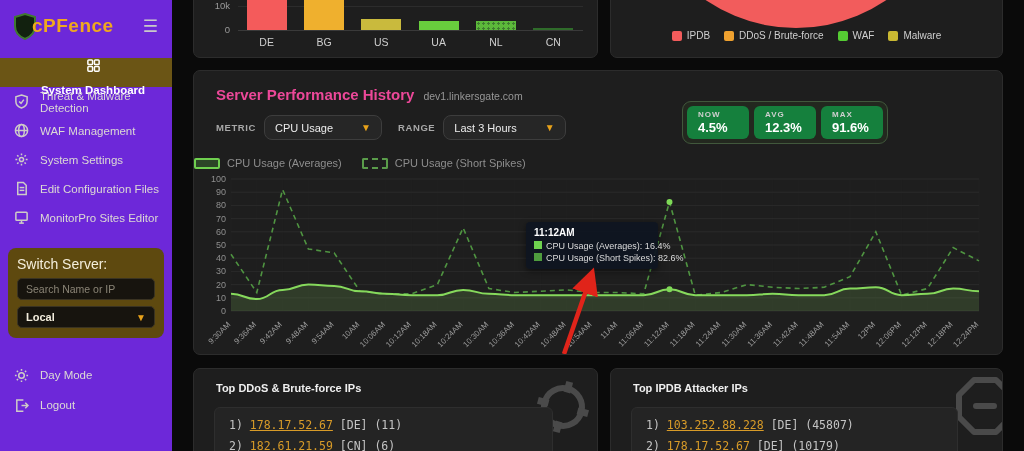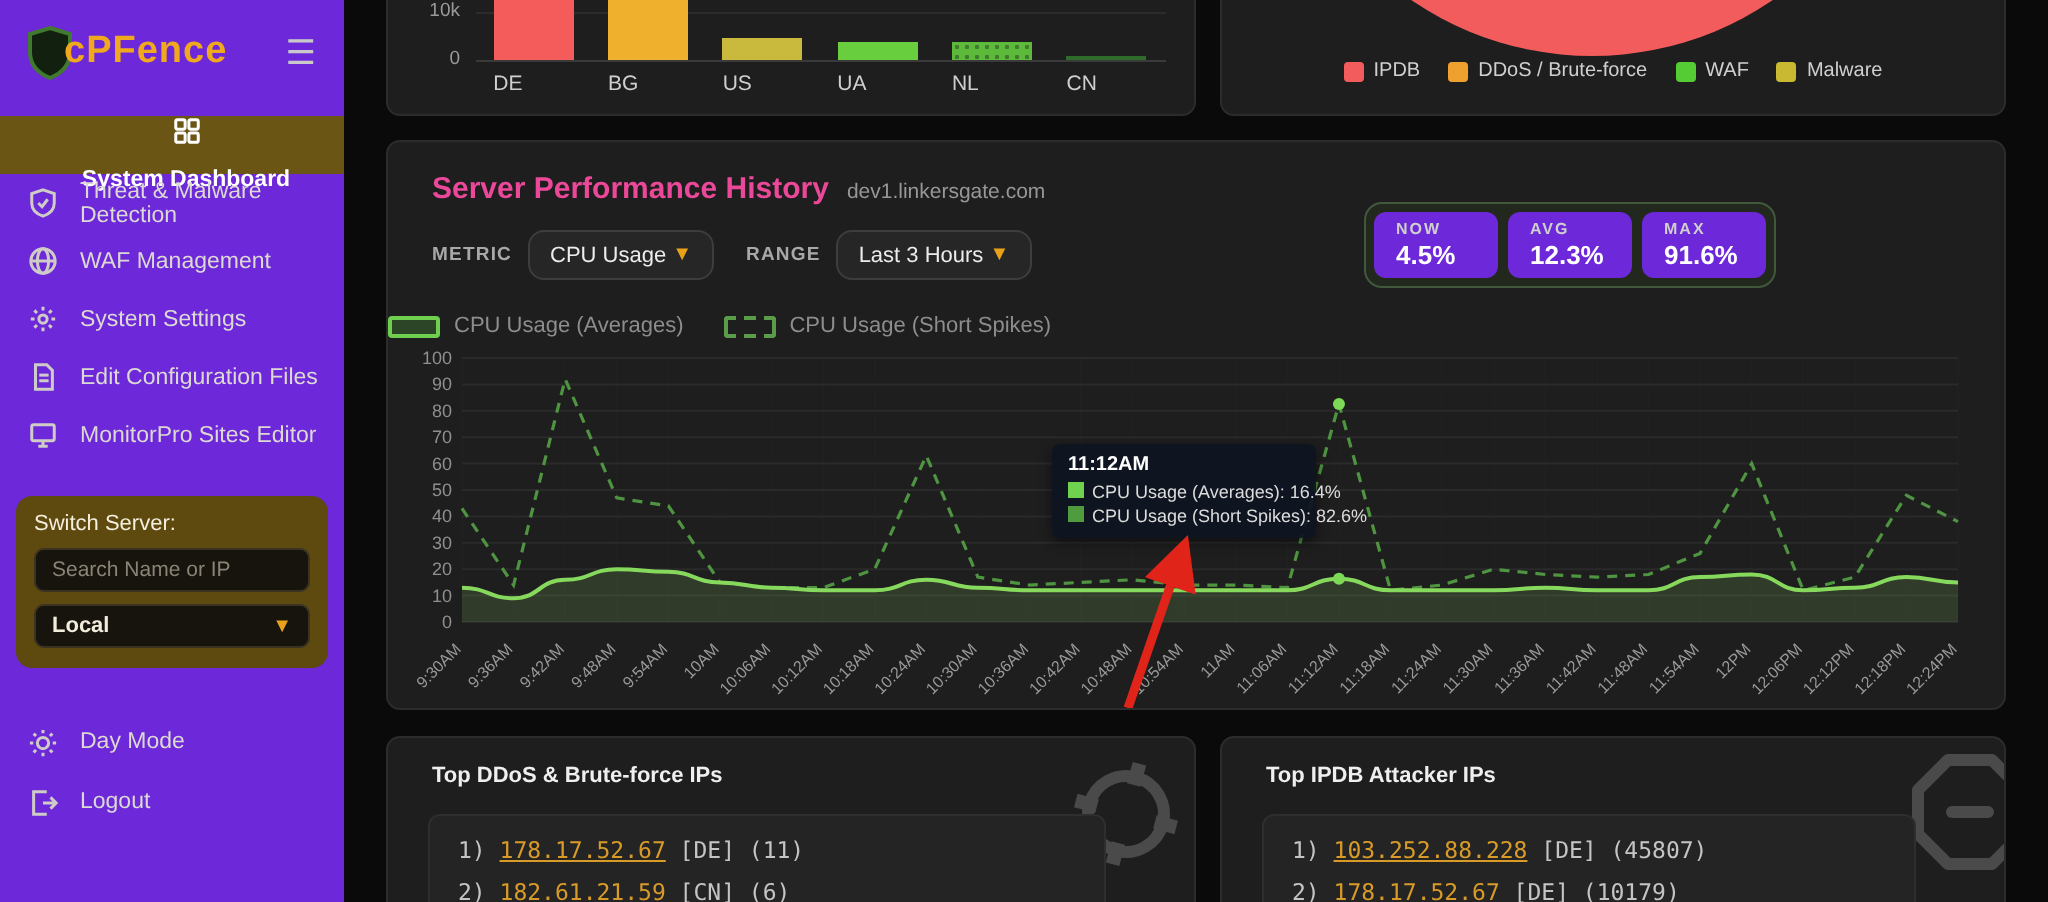--- a/index.html
+++ b/index.html
@@ -12,58 +12,58 @@
   .logo-text { font-size:19px; font-weight:bold; color:#f0a81e; letter-spacing:.5px; }
   .hamburger { margin-left:auto; color:#c9c9c9; font-size:17px; line-height:1; cursor:pointer; }
   .menu { margin-top:8px; }
   .side-item { display:flex; align-items:center; gap:11px; height:29px; padding-left:14px;
     color:#dcd9d4; font-size:11.5px; cursor:pointer; }
   .side-item .ic { width:15px; height:15px; flex:0 0 15px; display:flex; align-items:center; }
   .side-item svg { width:15px; height:15px; stroke:#cfccc7; fill:none; stroke-width:1.6; }
   .side-item.active { background:#6b5515; color:#ffffff; font-weight:bold;flex-direction:column; }
   .side-item.active svg { stroke:#fff; }
   .switch-box { margin:16px 8px 0 8px; background:#5e490f; border-radius:8px; padding:8px 9px 10px 9px; }
-  .switch-label { color:#f5efdd; font-size:11px; margin-bottom:6px; }
+  .switch-label { color:#f5efdd; font-size:14px; margin-bottom:6px; }
   .switch-input { width:100%; height:22px; background:#17140e; border:1px solid #3a3322; border-radius:5px;
     color:#e8e2d2; font-size:10.5px; padding:0 8px; outline:none; }
   .switch-input::placeholder { color:#8a8476; }
   .switch-select { margin-top:6px; height:22px; background:#17140e; border:1px solid #3a3322; border-radius:5px;
     display:flex; align-items:center; padding:0 8px; color:#f2ecdc; font-size:11px; font-weight:bold; cursor:pointer; }
   .switch-select .chev { margin-left:auto; color:#e8a21a; font-size:10px; }
   .side-footer { margin-top:22px; }
   
   .content { position:absolute; left:172px; top:0; width:852px; height:451px; background:#0a0a0a; }
   .panel { position:absolute; background:#1e1e1e; border:1px solid #2c2c2c; border-radius:7px; overflow:hidden; }
   
   #panel-bars   { left:21px; top:-162px; width:405px; height:220px; }
   #panel-pie    { left:438px; top:-162px; width:393px; height:220px; }
   .bars-grid    { position:absolute; left:44px; right:14px; top:167px; height:0; border-top:1px solid #2c2c2c; }
   .bars-base    { position:absolute; left:44px; right:14px; top:191px; height:0; border-top:1px solid #3a3a3a; }
   .bars-ylab    { position:absolute; width:34px; text-align:right; font-size:9.5px; color:#9a9a9a; }
   .bars-plot    { position:absolute; left:44px; width:344px; top:0; height:191px; display:flex; justify-content:space-around; align-items:flex-end; }
   .bar          { width:40px; }
   .bars-labels  { position:absolute; left:44px; width:344px; top:197px; display:flex; justify-content:space-around; }
-  .bars-labels span { width:40px; font-size:10.5px; color:#cfcfcf; }
+  .bars-labels span { width:40px; text-align:center; font-size:10.5px; color:#cfcfcf; }
   .pie-circle   { position:absolute; border-radius:50%; }
   .pie-legend   { position:absolute; left:0; right:0; top:191px; display:flex; justify-content:center; gap:14px; }
   .leg-item     { display:flex; align-items:center; gap:5px; font-size:10px; color:#cfcfcf; }
   .leg-sw       { width:10px; height:10px; border-radius:2px; }
   
   #panel-perf { left:21px; top:70px; width:810px; height:285px; }
   .perf-head { display:flex; align-items:baseline; padding:15px 22px 0 22px; }
   .perf-title { color:#ec4899; font-size:15px; font-weight:bold; }
   .perf-sub { color:#979797; font-size:10.5px; margin-left:9px; }
   .perf-controls { display:flex; align-items:center; padding:12px 22px 0 22px; }
   .ctl-label { color:#a8a8a8; font-size:9.5px; font-weight:bold; letter-spacing:.6px; margin-right:8px; }
-  .dropdown { display:flex; align-items:center; gap:3px; background:#262626; border:1px solid #3d3d3d; border-radius:8px;
+  .dropdown { display:flex; align-items:center; gap:28px; background:#262626; border:1px solid #3d3d3d; border-radius:8px;
     height:25px; padding:0 10px; color:#ececec; font-size:11px; margin-right:16px; cursor:pointer; }
   .dropdown .chev { color:#e8a21a; font-size:10px; }
   .stats-group { position:absolute; right:114px; top:30px; display:flex; gap:5px; border:1px solid #41583c;
     background:#23281f; border-radius:9px; padding:4px; }
-  .stat-box { background:#6d28d9; border-radius:6px; padding:4px 11px; min-width:62px; }
+  .stat-box { background:#15803d; border-radius:6px; padding:4px 11px; min-width:62px; }
   .stat-label { color:#cfcfcf; font-size:8px; font-weight:bold; letter-spacing:1px; }
   .stat-value { color:#ffffff; font-size:13px; font-weight:bold; margin-top:1px; }
   .chart-legend { position:absolute; left:0; right:0; top:86px; display:flex; gap:20px; }
   .cl-item { display:flex; align-items:center; gap:7px; font-size:11px; color:#8d8d8d; cursor:pointer; }
   .cl-sw { width:26px; height:11px; border-radius:2px; }
   .cl-sw.solid { background:#2c4527; border:2px solid #6fcf4f; }
   .cl-sw.dashed { background:transparent; border:2px dashed #5a9c4a; }
   #perf-svg { position:absolute; left:8px; top:100px; }
   .tooltip { position:absolute; left:332px; top:151px; width:132px; background:rgba(15,21,33,.95);
     border-radius:4px; padding:5px 8px 6px 8px; z-index:3; box-shadow:0 2px 6px rgba(0,0,0,.5); }

